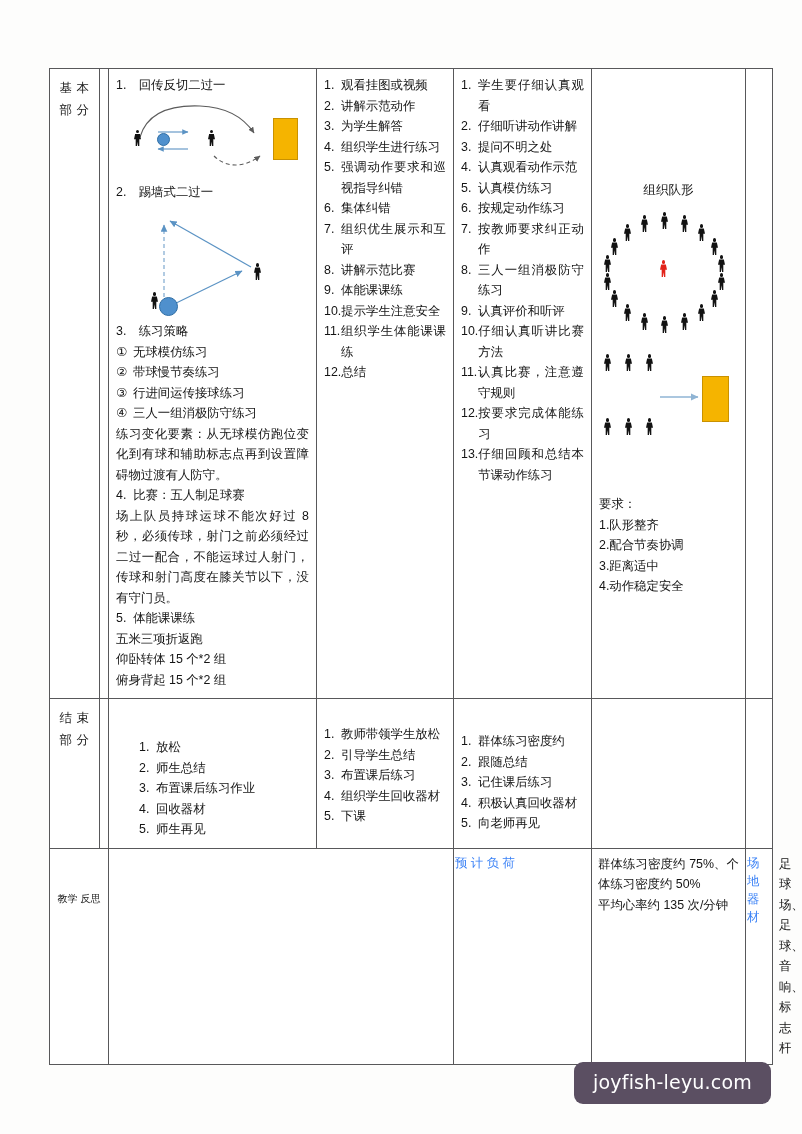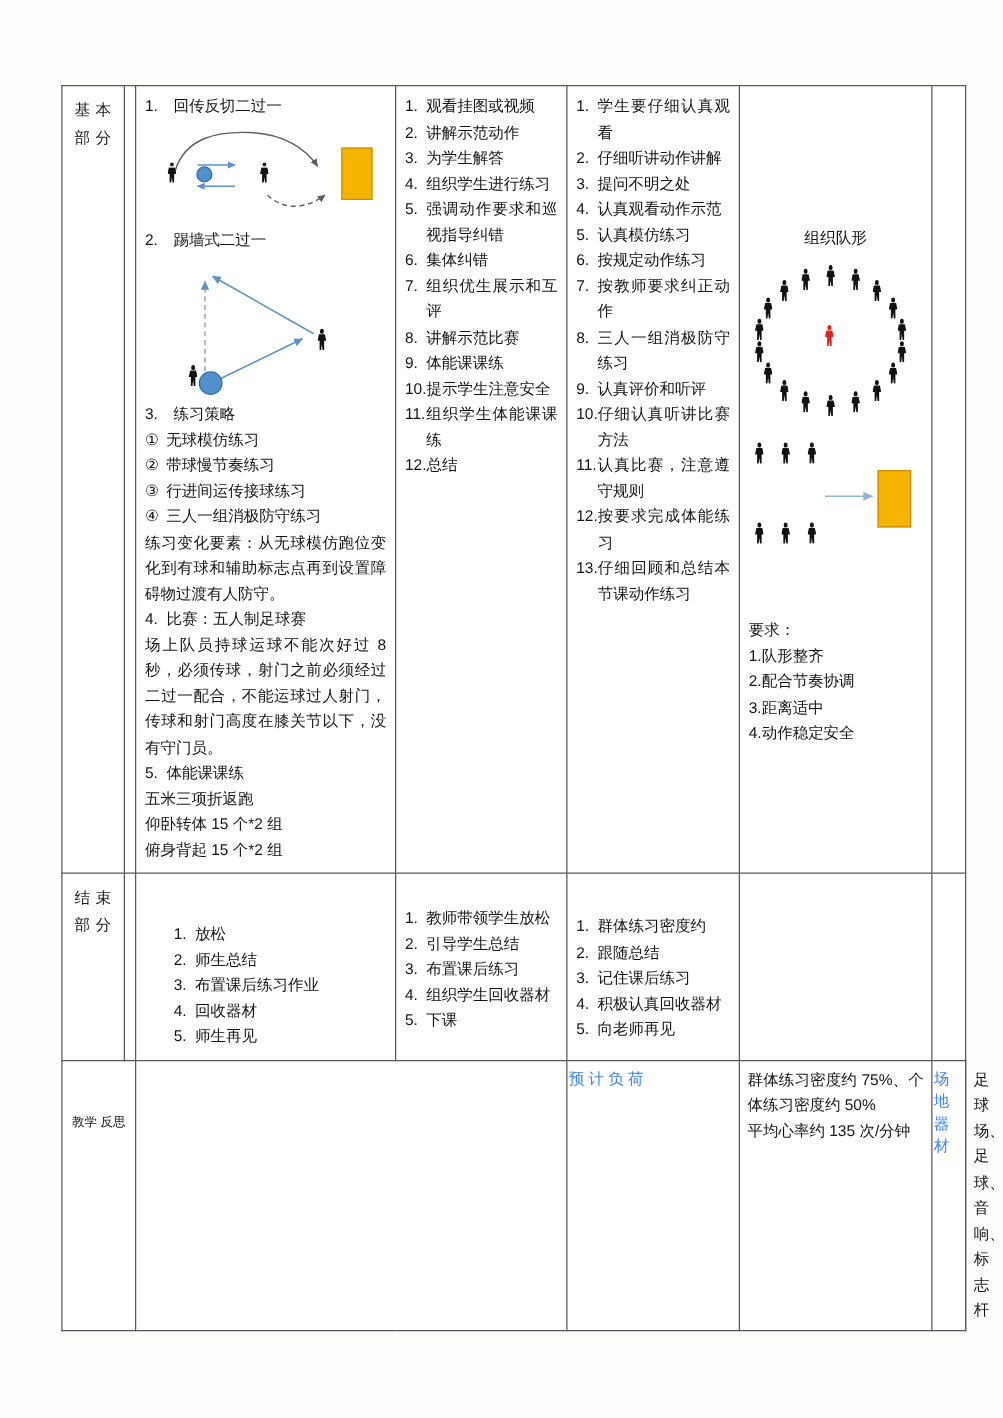--- a/index.html
+++ b/index.html
@@ -681,13 +681,14 @@
 器
 材</div>
       </td>
       <td style="width:104px;">
         <div class="equip-text">足球场、足球、音响、标志杆</div>
       </td>
     </tr>
   </tbody>
     </table>
 
+  <div class="watermark">joyfish-leyu.com</div>
 </div>
 
 </body></html>

